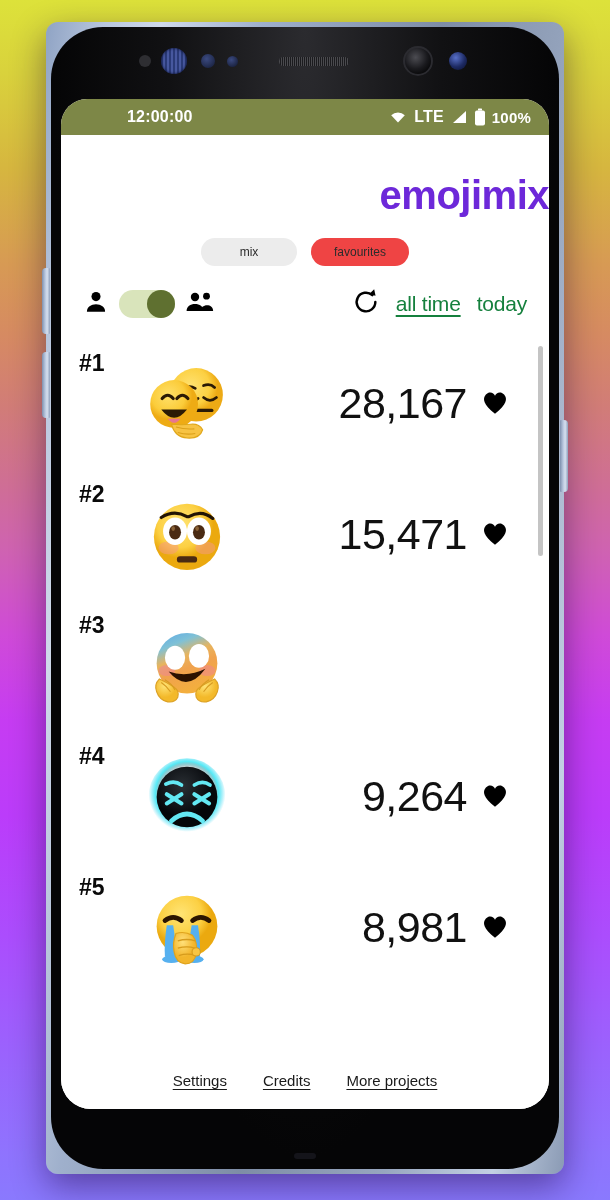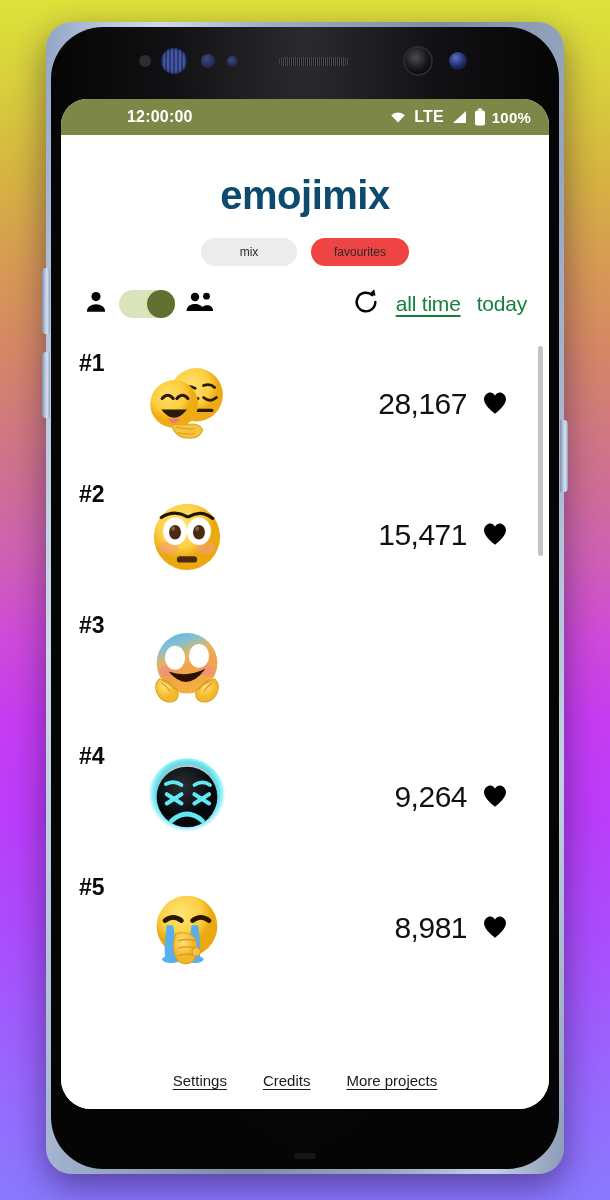--- a/index.html
+++ b/index.html
@@ -31,21 +31,21 @@
     position: relative;
   }
 
   
   #phone-frame {
     position: absolute;
     left: 46px;
     top: 22px;
     width: 518px;
     height: 1152px;
-    border-radius: 26px;
+    border-radius: 12px;
     background: linear-gradient(100deg,#8fa3c4 0%, #b8c6dd 8%, #cfd9ea 16%, #9fb0cc 30%, #7e8da6 55%, #97a6bf 75%, #c3d0e3 90%, #8a9ab4 100%);
     box-shadow: 0 12px 34px rgba(20,0,50,0.45);
   }
   #phone-bezel {
     position: absolute;
     left: 5px; top: 5px;
     width: 508px;
     height: 1142px;
     border-radius: 52px;
     background: radial-gradient(ellipse at 50% 0%, #2b2b2f 0%, #111113 38%, #050506 70%);
@@ -129,25 +129,25 @@
   
   #app-body {
     flex: 1 1 auto;
     display: flex;
     flex-direction: column;
     position: relative;
     background: #fff;
   }
 
   #app-title {
-    text-align: center;
+    text-align: right;
     font-size: 40px;
     font-weight: bold;
     letter-spacing: -0.5px;
-    color: #0c4a6e;
+    color: #6d28d9;
     margin-top: 38px;
   }
 
   
   #mode-tabs {
     display: flex;
     justify-content: center;
     gap: 14px;
     margin-top: 20px;
   }
@@ -242,21 +242,21 @@
   .emoji-art { width: 92px; height: 92px; display:block; }
   .score-cell {
     flex: 1 1 auto;
     display: flex;
     align-items: center;
     justify-content: flex-end;
     gap: 14px;
     padding-right: 26px;
   }
   .score-value {
-    font-size: 30px;
+    font-size: 43px;
     color: #111;
     letter-spacing: -0.5px;
   }
   .heart-icon { color: #000; display:block; }
 
   
   #list-scrollbar {
     position: absolute;
     right: 6px;
     top: 8px;

